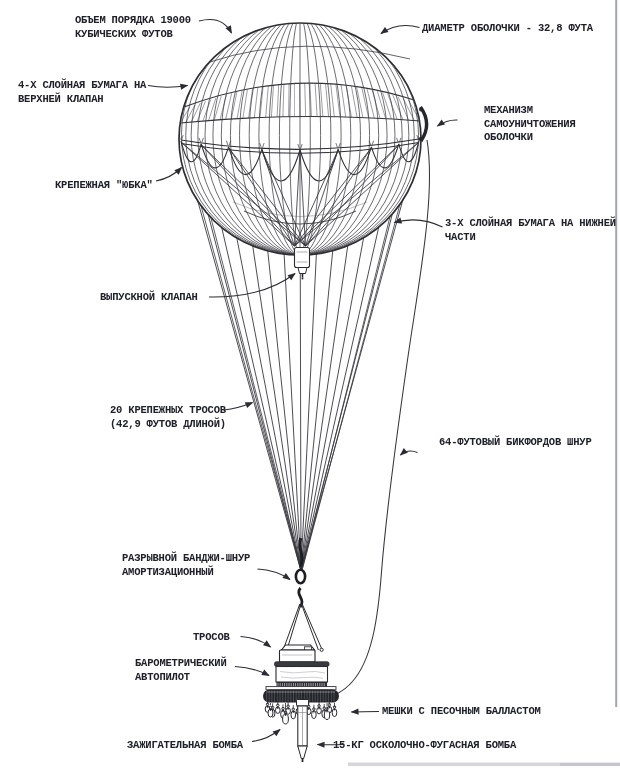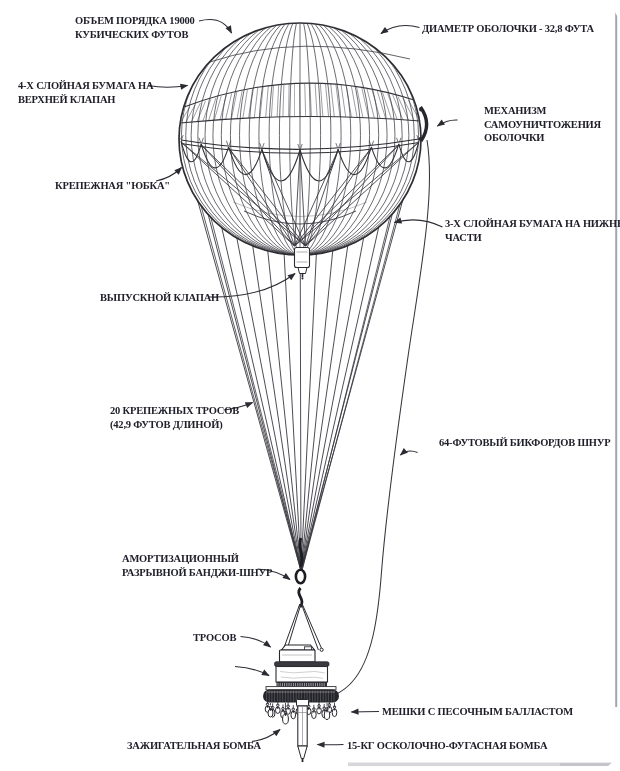--- a/index.html
+++ b/index.html
@@ -1,17 +1,17 @@
 <!DOCTYPE html>
 <html><head>
 <meta charset="utf-8">
 <style>
   html,body{margin:0;padding:0;background:#fff;}
   .stage{position:relative;width:620px;height:771px;background:#ffffff;overflow:hidden;
-         font-family:Liberation Serif, serif;border-radius:28px;}
+         font-family:Liberation Mono, monospace;}
   .stage svg{position:absolute;left:0;top:0;}
   .lbl{position:absolute;font-size:10.5px;font-weight:bold;line-height:13.5px;
        letter-spacing:-0.2px;color:#20202b;white-space:nowrap;}
   .ln{display:block;}
 </style>
 </head>
 <body>
 
 <div class="stage">
 
@@ -423,29 +423,33 @@
   <span class="ln">ВЫПУСКНОЙ КЛАПАН</span>
 </div>
 <div class="lbl" style="left:110px;top:404px">
   <span class="ln">20 КРЕПЕЖНЫХ ТРОСОВ</span>
   <span class="ln">(42,9 ФУТОВ ДЛИНОЙ)</span>
 </div>
 <div class="lbl" style="left:439px;top:436px">
   <span class="ln">64-ФУТОВЫЙ БИКФОРДОВ ШНУР</span>
 </div>
 <div class="lbl" style="left:122px;top:552px">
+  <span class="ln">РАЗРЫВНОЙ БАНДЖИ-ШНУР</span>
   <span class="ln">АМОРТИЗАЦИОННЫЙ</span>
-  <span class="ln">РАЗРЫВНОЙ БАНДЖИ-ШНУР</span>
 </div>
 <div class="lbl" style="left:193px;top:631px">
   <span class="ln">ТРОСОВ</span>
 </div>
+<div class="lbl" style="left:135px;top:657px">
+  <span class="ln">БАРОМЕТРИЧЕСКИЙ</span>
+  <span class="ln">АВТОПИЛОТ</span>
+</div>
 <div class="lbl" style="left:382px;top:705px">
   <span class="ln">МЕШКИ С ПЕСОЧНЫМ БАЛЛАСТОМ</span>
 </div>
 <div class="lbl" style="left:127px;top:739px">
   <span class="ln">ЗАЖИГАТЕЛЬНАЯ БОМБА</span>
 </div>
-<div class="lbl" style="left:347px;top:739px">
+<div class="lbl" style="left:333px;top:739px">
   <span class="ln">15-КГ ОСКОЛОЧНО-ФУГАСНАЯ БОМБА</span>
 </div>
 
 </div>
 
 </body></html>

